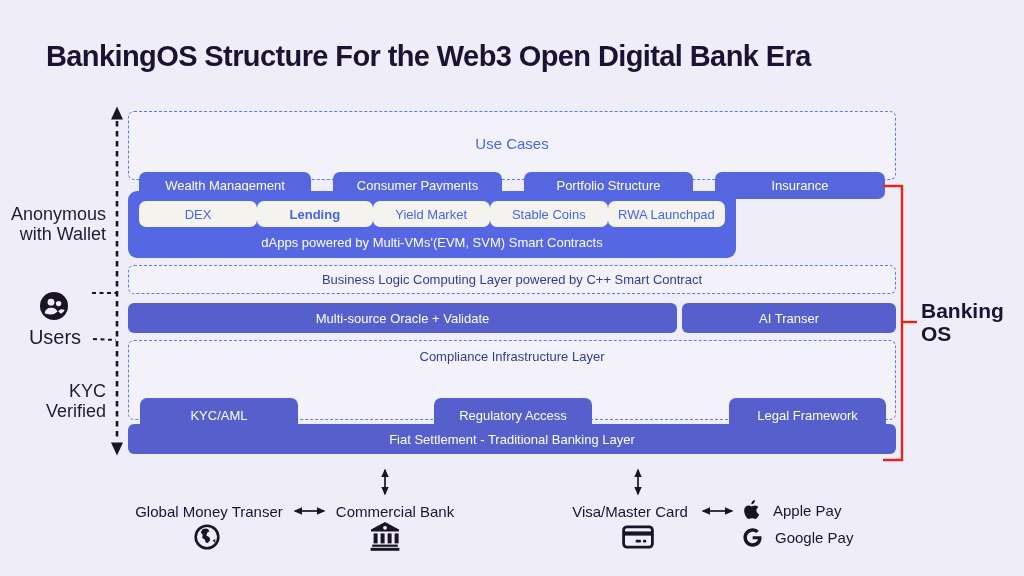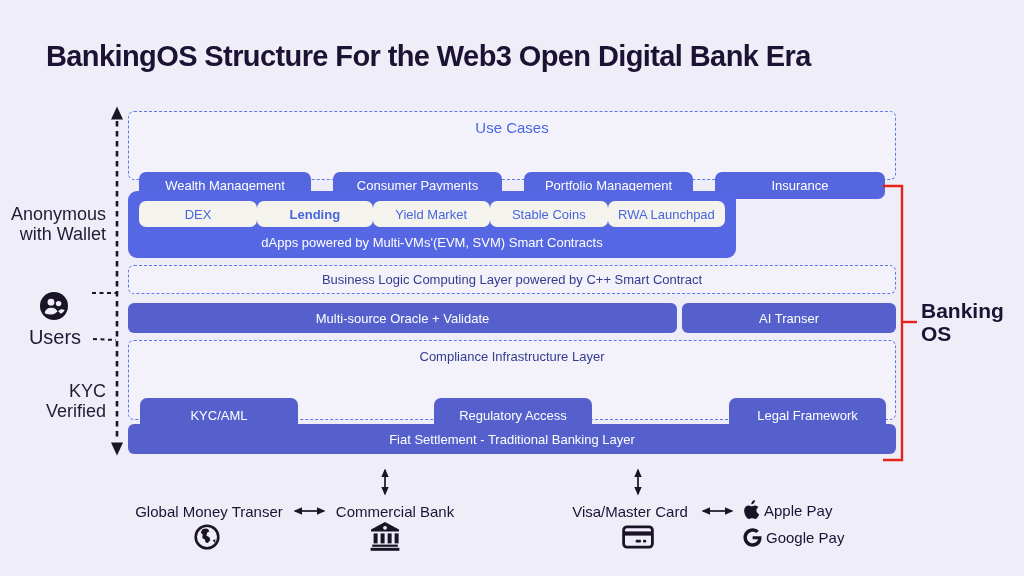--- a/index.html
+++ b/index.html
@@ -46,35 +46,35 @@
     text-align:right;white-space:pre-line;line-height:1.12;
   }
   .users-label{
     font-size:20px;font-weight:500;color:#221A33;text-align:center;
   }
   .bankingos-label{
     font-size:21px;font-weight:600;color:#1C1233;line-height:1.1;white-space:pre-line;
   }
   .bottom-label{font-size:15px;font-weight:500;color:#1C1233;}
   .center{text-align:center;}
-  .payrow{display:flex;align-items:center;gap:4px;}
+  .payrow{display:flex;align-items:center;gap:13px;}
   svg{display:block;}
   .overlay{position:absolute;left:0;top:0;pointer-events:none;}
 </style>
 </head>
 <body>
 
 <div class="abs page-title">BankingOS Structure For the Web3 Open Digital Bank Era</div>
 
 <div class="abs dash-box" style="left:128px;top:111px;width:768px;height:69px;">
-  <div class="layer-title blue-title" style="margin-top:7px;">Use Cases</div>
+  <div class="layer-title blue-title" style="margin-top:23px;">Use Cases</div>
   <div class="row" style="position:absolute;left:10px;right:10px;top:35px;">
     <div class="btn" style="width:172px;height:27px;">Wealth Management</div>
     <div class="btn" style="width:169px;height:27px;">Consumer Payments</div>
-    <div class="btn" style="width:169px;height:27px;">Portfolio Management</div>
+    <div class="btn" style="width:169px;height:27px;">Portfolio Structure</div>
     <div class="btn" style="width:170px;height:27px;">Insurance</div>
   </div>
 </div>
 
 <div class="abs dapps-box" style="left:128px;top:191px;width:608px;height:67px;">
   <div class="row" style="position:absolute;left:11px;right:11px;top:10px;">
     <div class="light-btn" style="width:140px;height:26px;">DEX</div>
     <div class="light-btn" style="width:137px;height:26px;font-weight:bold;">Lending</div>
     <div class="light-btn" style="width:139px;height:26px;">Yield Market</div>
     <div class="light-btn" style="width:140px;height:26px;">Stable Coins</div>

